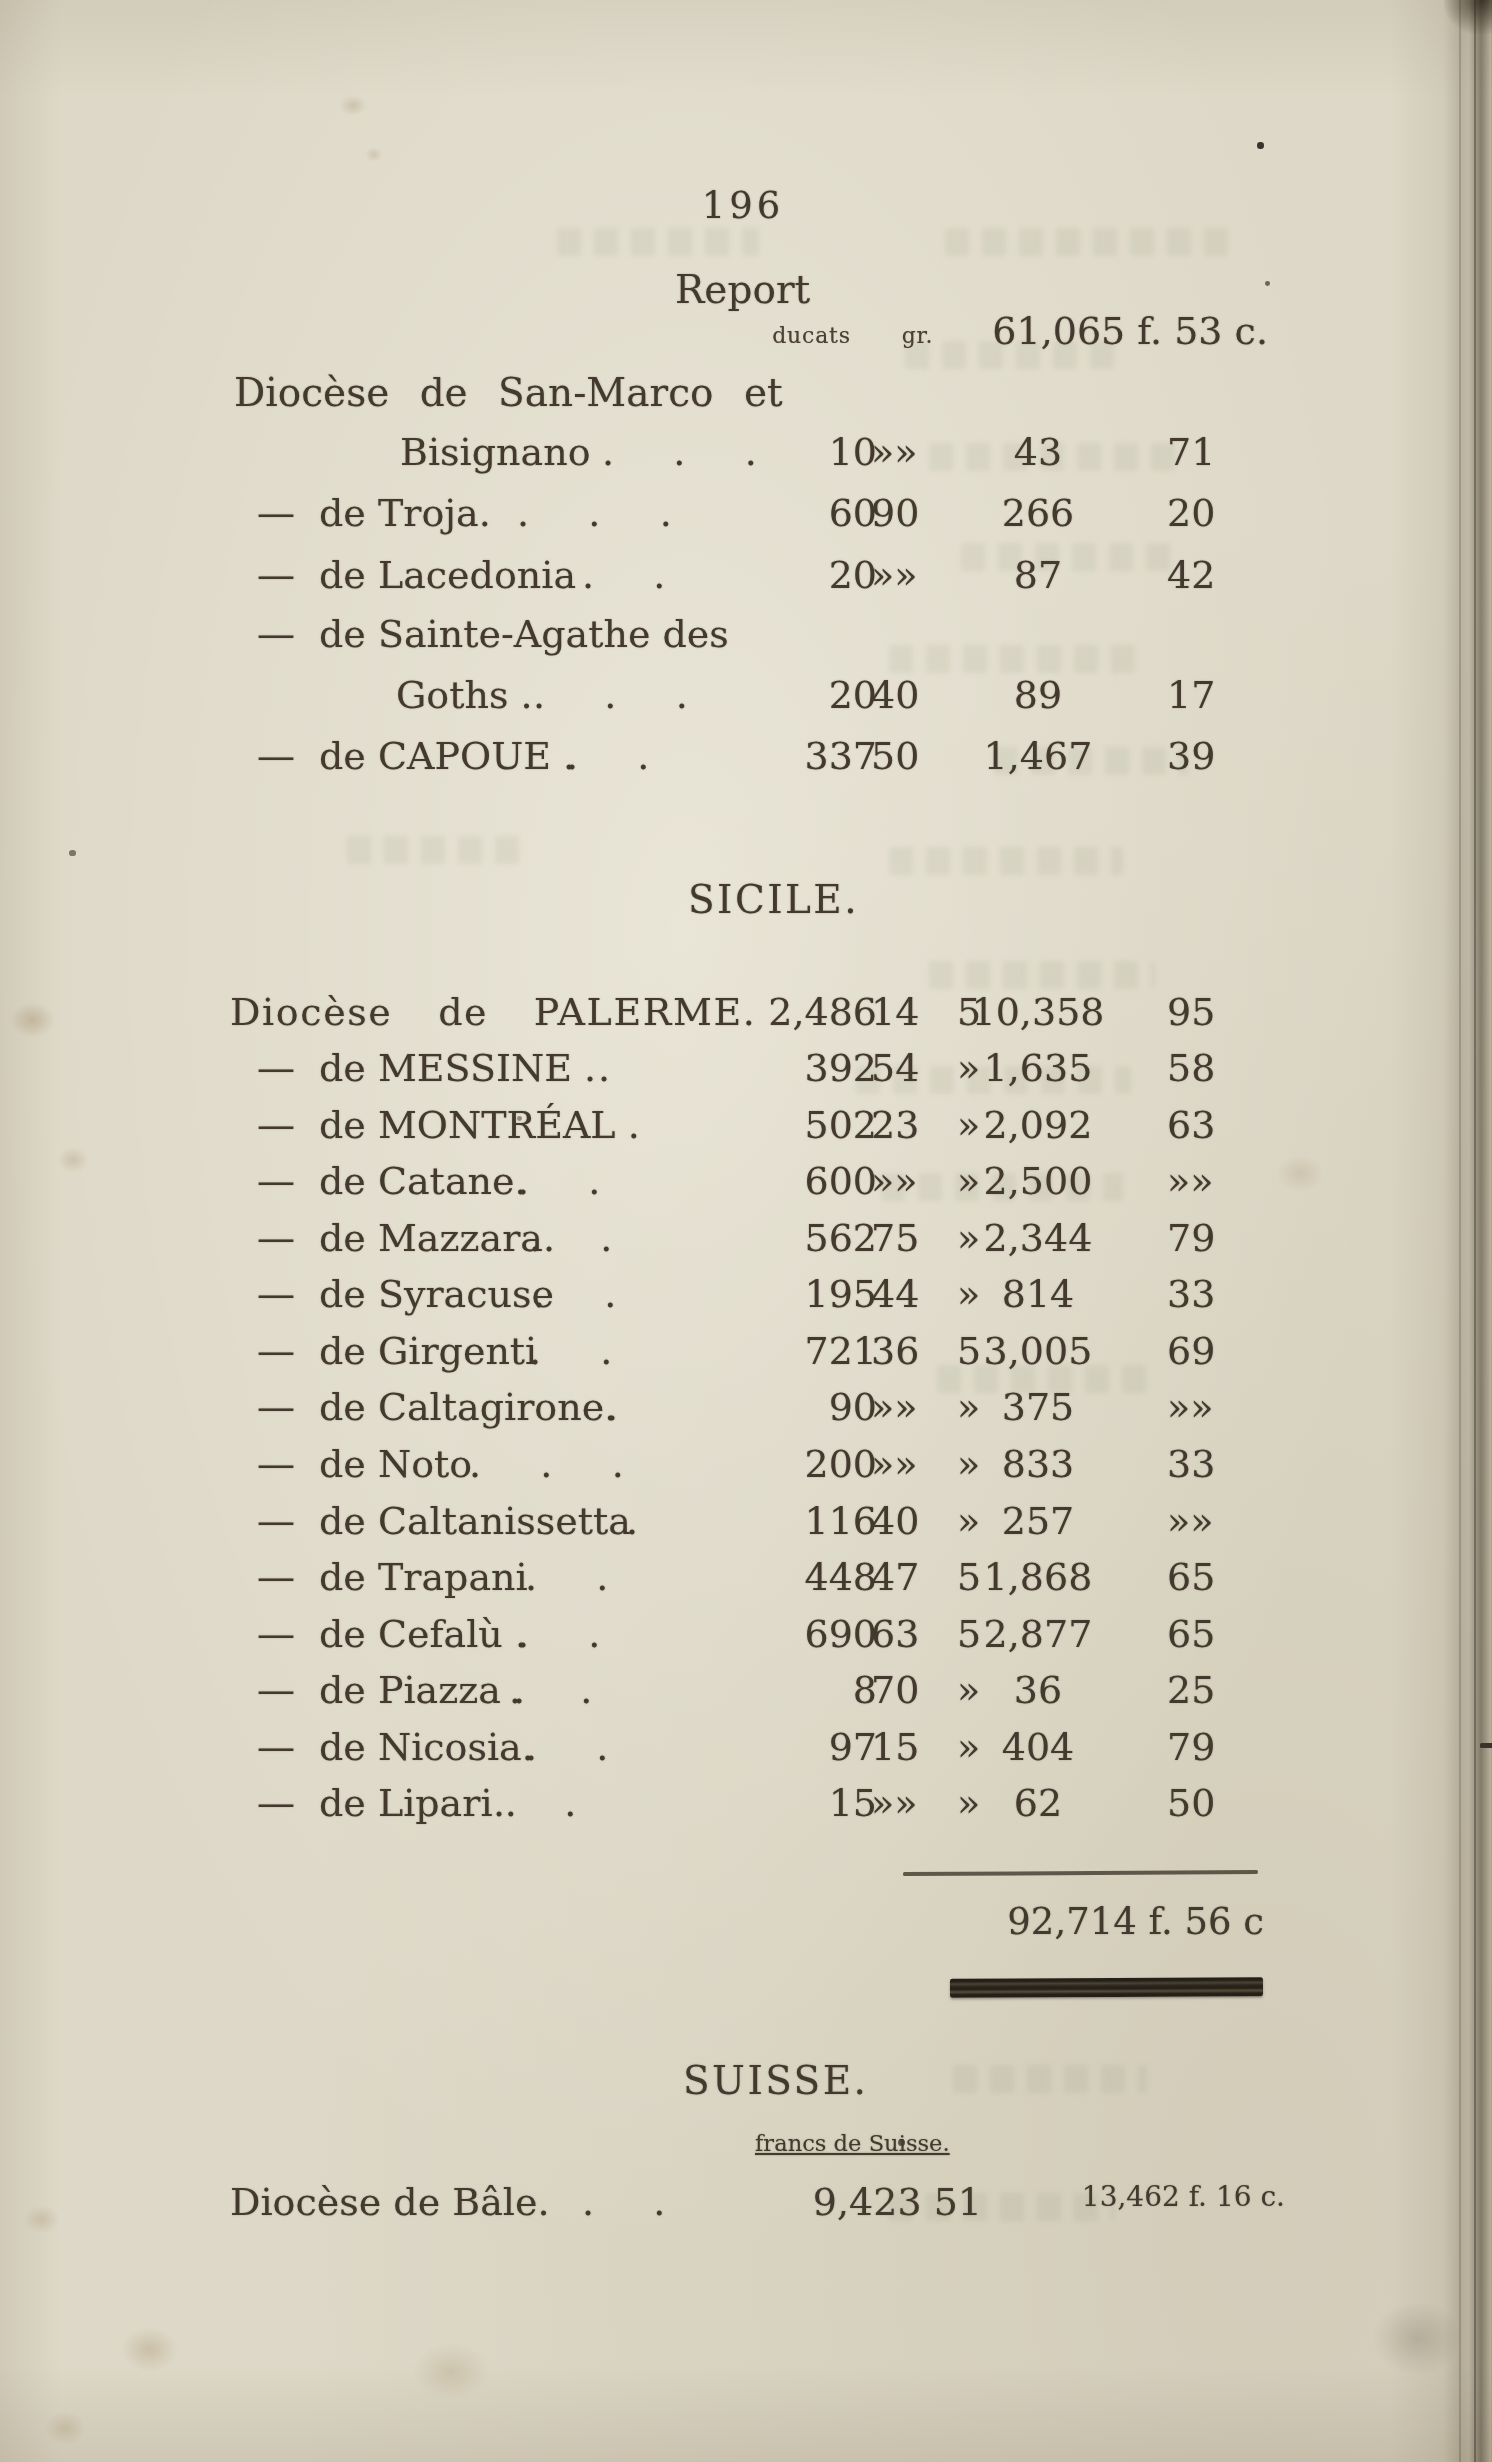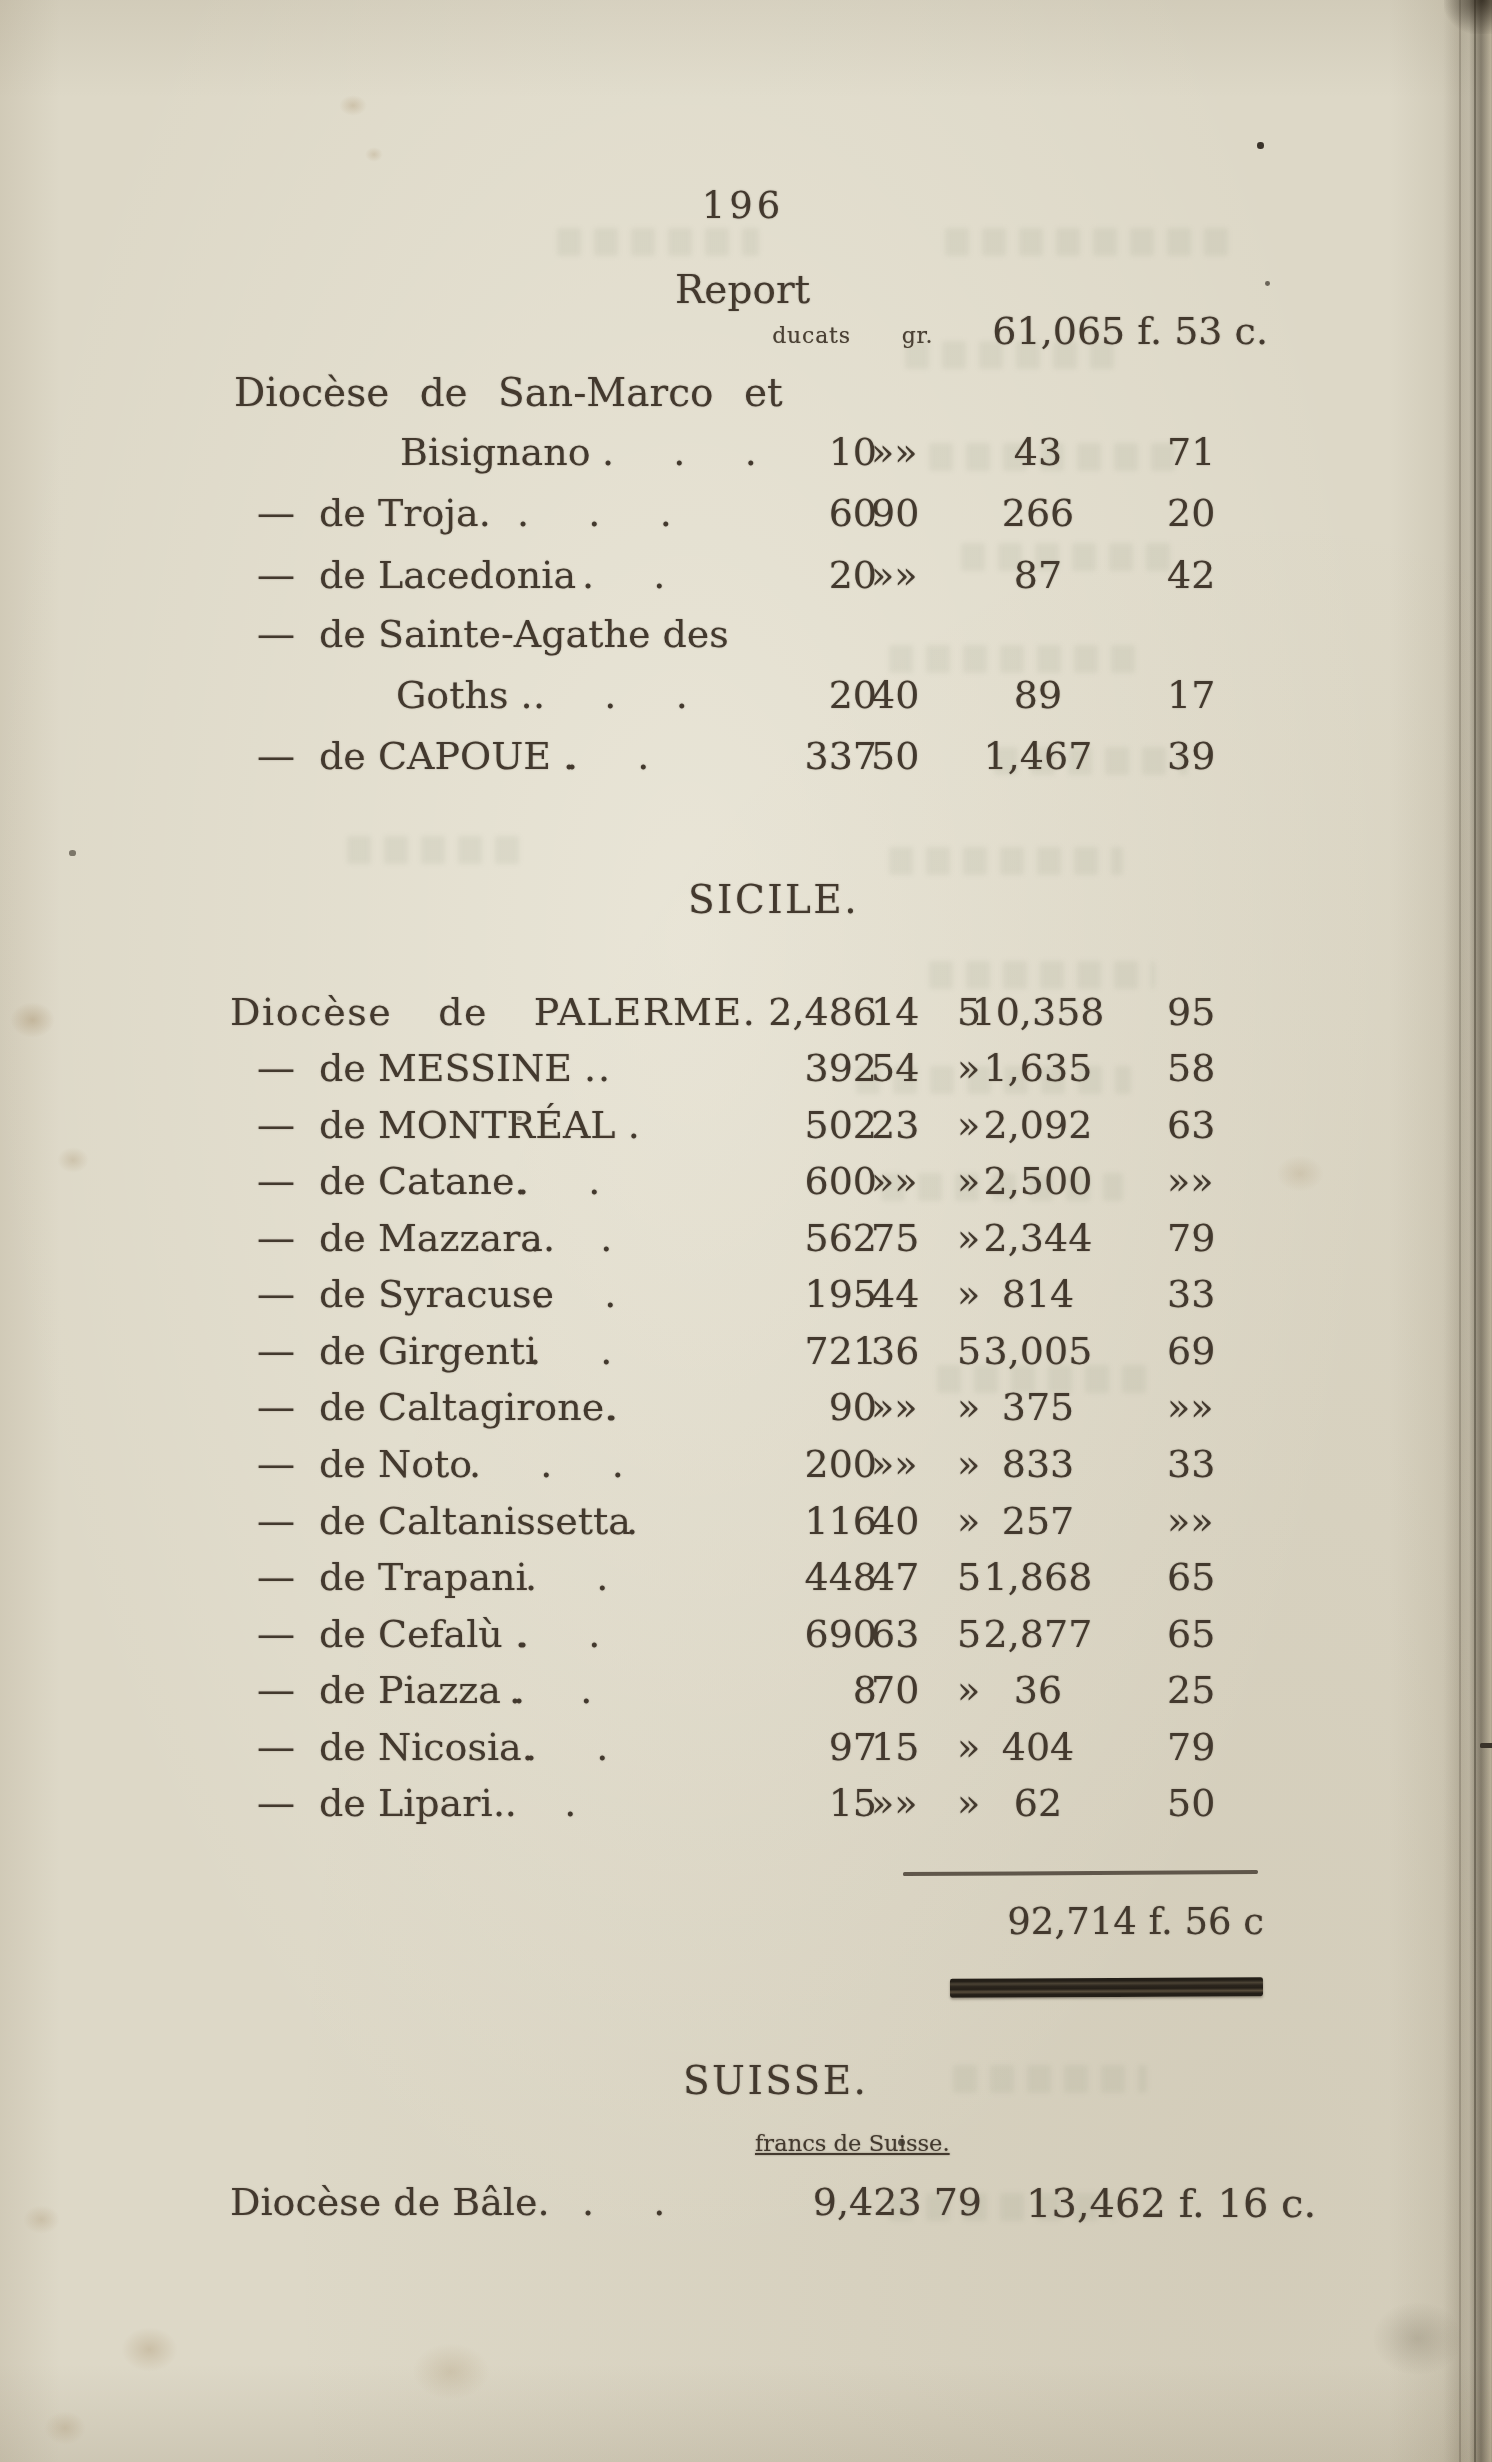--- a/index.html
+++ b/index.html
@@ -42,21 +42,21 @@
   .caps-wide{word-spacing:32px;letter-spacing:1.6px;}
   .total-rule{top:1871px;left:903px;width:355px;height:4px;background:#4a4136;opacity:.85;transform:rotate(-.35deg);border-radius:1.6px;}
   .total-line{top:1900px;left:961px;width:303px;text-align:right;font-size:37px;}
   .total-bar{top:1978px;left:950px;width:313px;height:18.6px;transform:rotate(-.3deg);border-radius:2.4px;
     background:linear-gradient(0deg,#241f18 0%,#241f18 16%,#574c3b 30%,#241f18 44%,#2b251d 58%,#4a4234 72%,#241f18 86%,#241f18 100%);
     box-shadow:0 1.6px 2.4px rgba(60,50,35,.4);}
   .bale-row{top:2180px;}
   .bale-label{left:230px;font-size:38px;}
   .bale-dots{left:582px;font-size:38px;word-spacing:44px;}
   .bale-francs{left:788px;width:194px;text-align:right;font-size:38px;}
-  .bale-total{left:1026px;width:259px;text-align:right;font-size:40px;}
+  .bale-total{left:1026px;width:259px;text-align:right;font-size:28px;}
   .gutter{position:absolute;top:0;right:0;width:50px;height:2462px;
     background:linear-gradient(90deg,rgba(70,60,40,0) 0%,rgba(70,60,40,.14) 35%,rgba(60,50,35,.08) 52%,rgba(42,34,22,.42) 76%,rgba(150,135,105,.25) 95%,rgba(90,78,55,.35) 100%);}
   .gutter-line{position:absolute;top:0;width:2.4px;height:2462px;background:rgba(45,38,26,.55);}
   .gl1{left:1459px;opacity:.35;}
   .gl2{left:1474px;opacity:.7;}
   .corner-tr{position:absolute;top:0;left:1444px;width:48px;height:34px;
     background:radial-gradient(ellipse at 80% 0%,rgba(35,28,18,.75),rgba(35,28,18,0) 75%);}
   .stain{position:absolute;border-radius:50%;}
   .ghost{position:absolute;height:27.5px;border-radius:3.2px;opacity:.55;filter:blur(2.4px);
     background:repeating-linear-gradient(90deg,rgba(128,138,112,.20) 0px,rgba(128,138,112,.20) 24px,rgba(128,138,112,0) 24px,rgba(128,138,112,0) 37px);}
@@ -336,18 +336,18 @@
   <div class="abs total-rule"></div>
   <div class="abs ink total-line">92,714 f. 56 c</div>
   <div class="abs total-bar"></div>
 
   <div class="abs ink sui-heading">SUISSE.</div>
   <div class="abs ink sui-colhead">francs de Suisse.</div>
 
   <div class="row ink bale-row">
     <span class="bale-label">Diocèse de Bâle.</span>
     <span class="bale-dots c-dots">. .</span>
-    <span class="bale-francs">9,423 79</span>
+    <span class="bale-francs">9,423 51</span>
     <span class="bale-total">13,462 f. 16 c.</span>
   </div>
 
 </div>
 
 
 </body></html>

